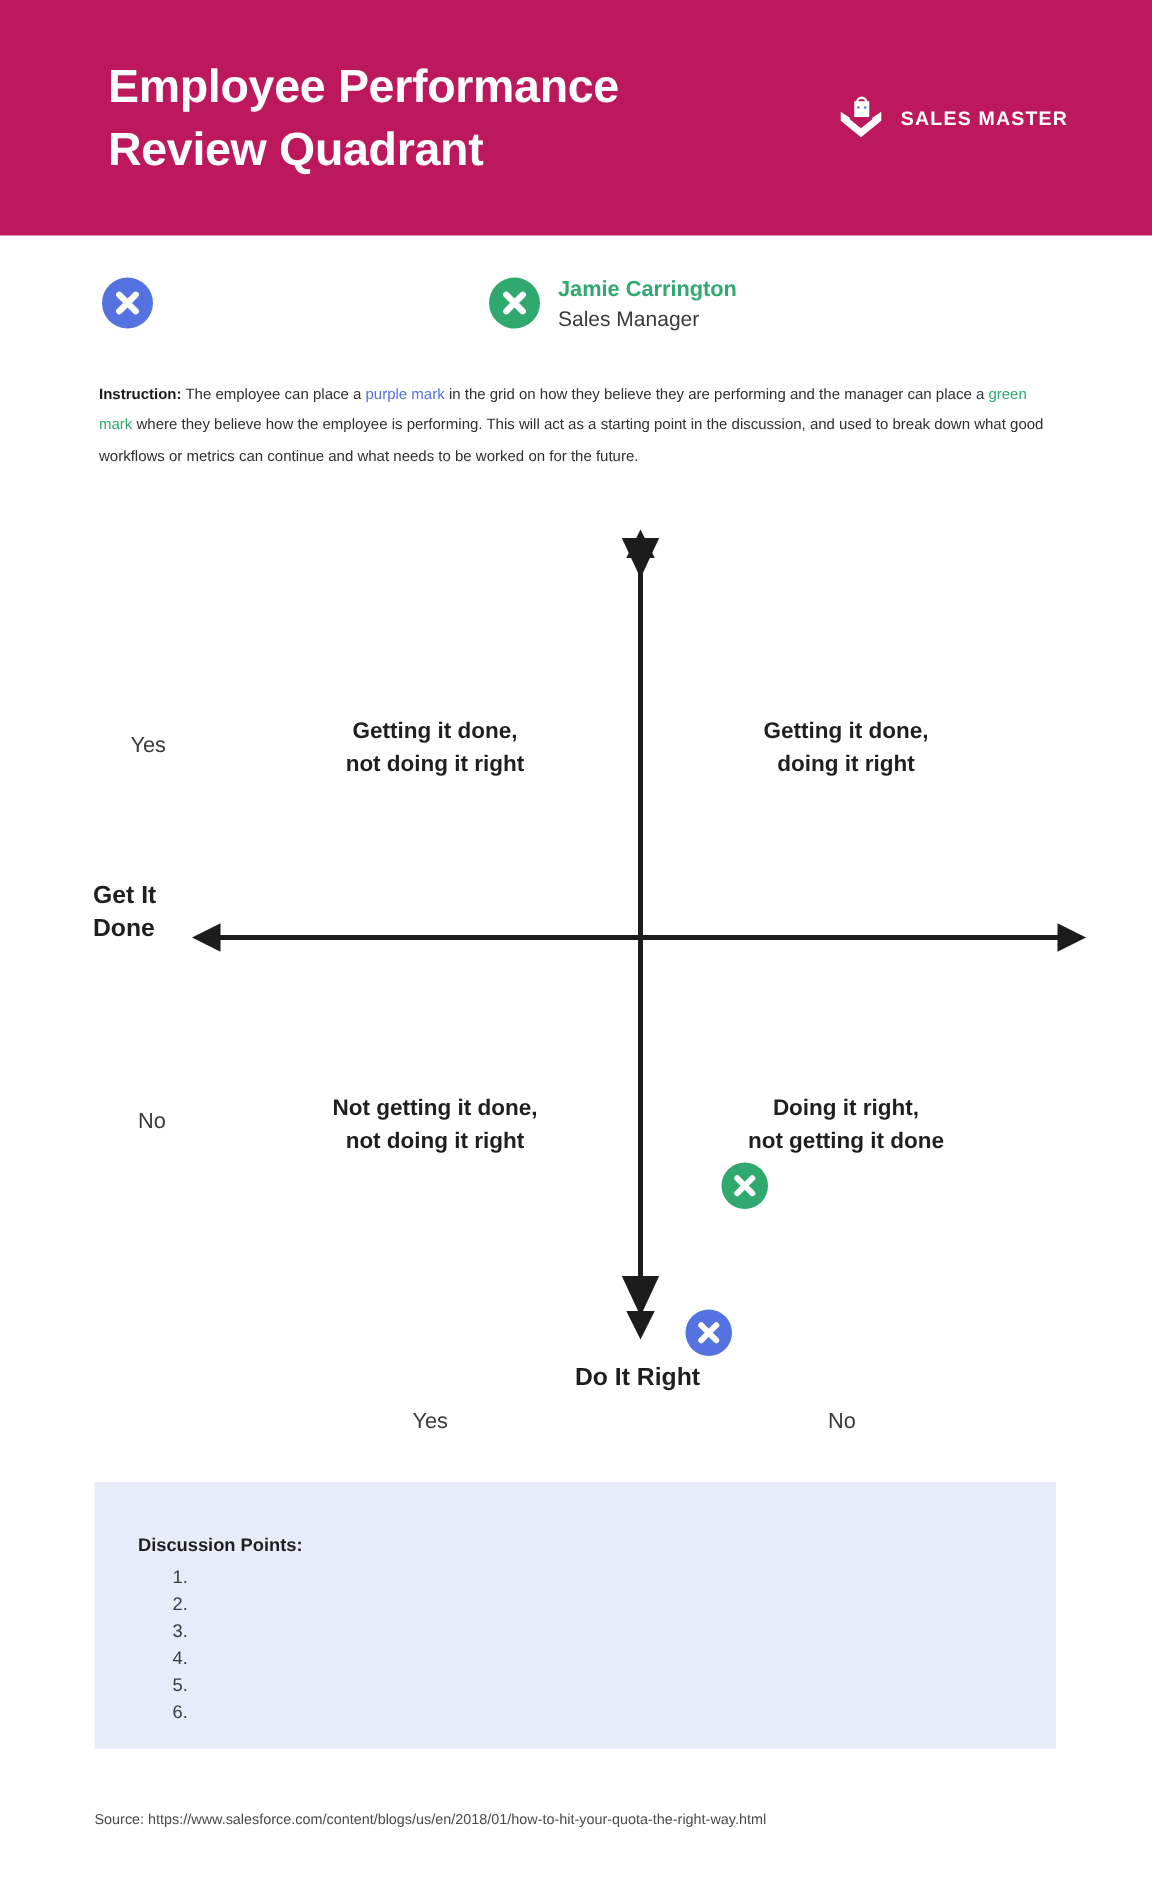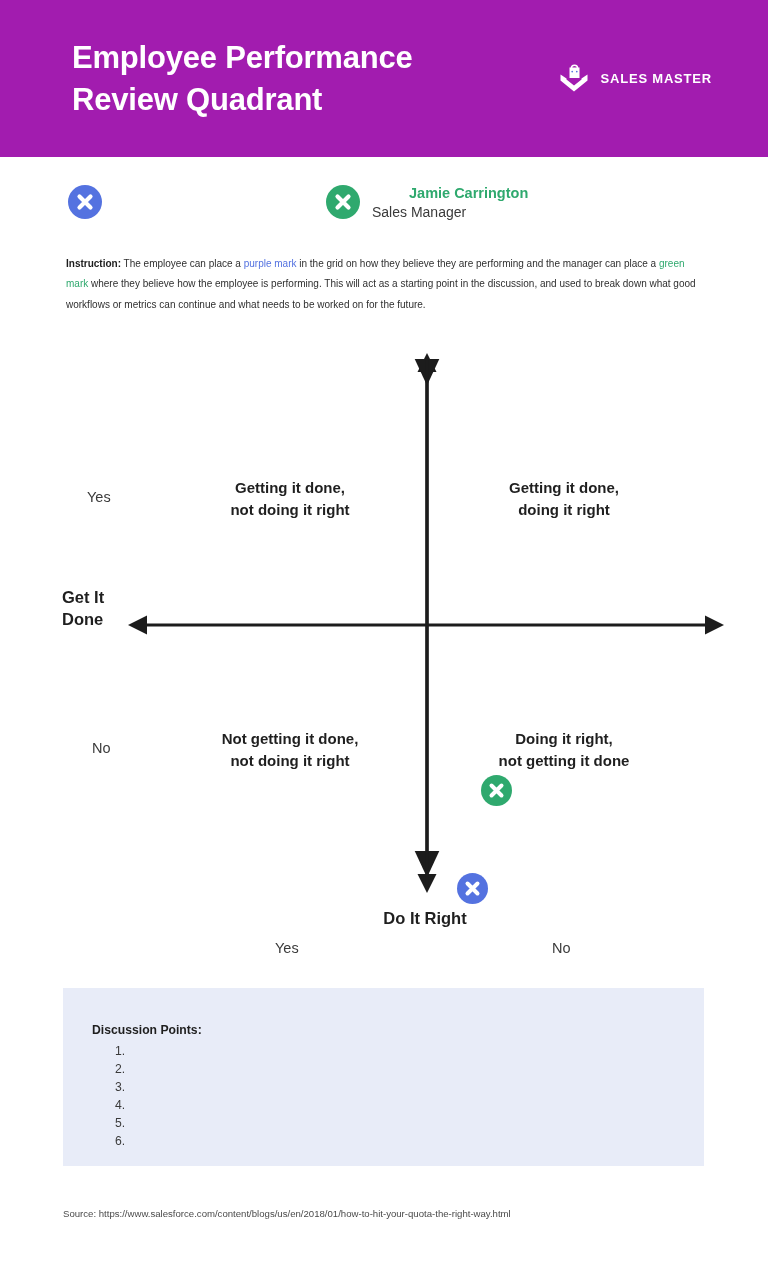--- a/index.html
+++ b/index.html
@@ -15,21 +15,21 @@
     height: 1265px;
     overflow: hidden;
     background: #ffffff;
   }
 
   
   .header {
     position: absolute;
     left: 0; top: 0;
     width: 768px; height: 157px;
-    background: #a21caf;
+    background: #be185d;
   }
   .header-title {
     position: absolute;
     left: 72px; top: 37px;
     width: 430px;
     color: #ffffff;
     font-size: 31px;
     font-weight: bold;
     line-height: 42px;
     letter-spacing: -0.2px;
@@ -204,21 +204,21 @@
       </span>
     </div>
 
     <div class="legend-item">
       <span class="xmark green" style="width:34px;height:34px;">
         <svg width="34" height="34" viewBox="0 0 34 34">
           <path d="M11.5 11.5 L22.5 22.5 M22.5 11.5 L11.5 22.5" stroke="#ffffff" stroke-width="4.2" stroke-linecap="round"></path>
         </svg>
       </span>
       <span class="legend-text">
-        <span class="legend-name green" style="display:block;margin-left:37px;">Jamie Carrington</span>
+        <span class="legend-name green" style="display:block;">Jamie Carrington</span>
         <span class="legend-role" style="display:block;">Sales Manager</span>
       </span>
     </div>
   </div>
 
   <p class="instruction"><b>Instruction:</b><span> The employee can place a </span><span class="purple">purple mark</span><span> in the grid on how they believe they are performing and the manager can place a </span><span class="green">green mark</span><span> where they believe how the employee is performing. This will act as a starting point in the discussion, and used to break down what good workflows or metrics can continue and what needs to be worked on for the future.</span></p>
 
   <div class="quadrant">
 
     <svg class="axis-svg" width="768" height="625">

